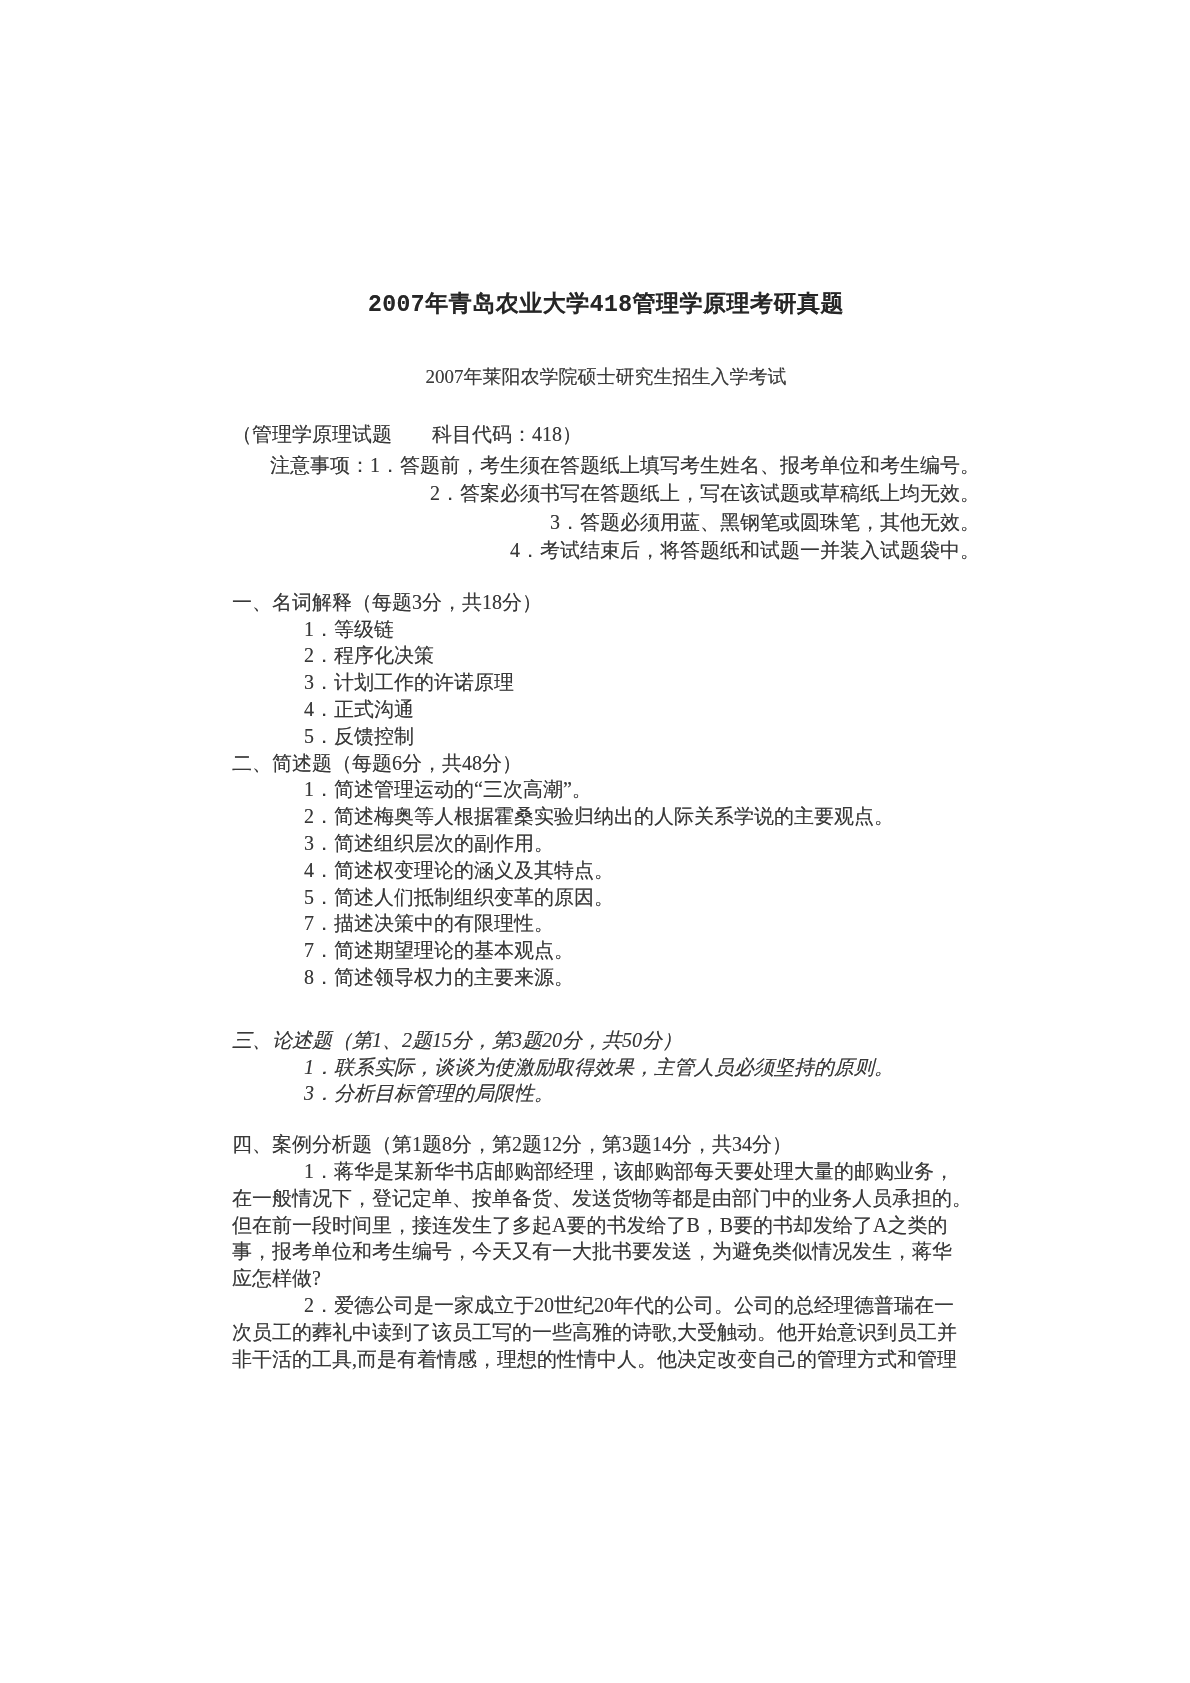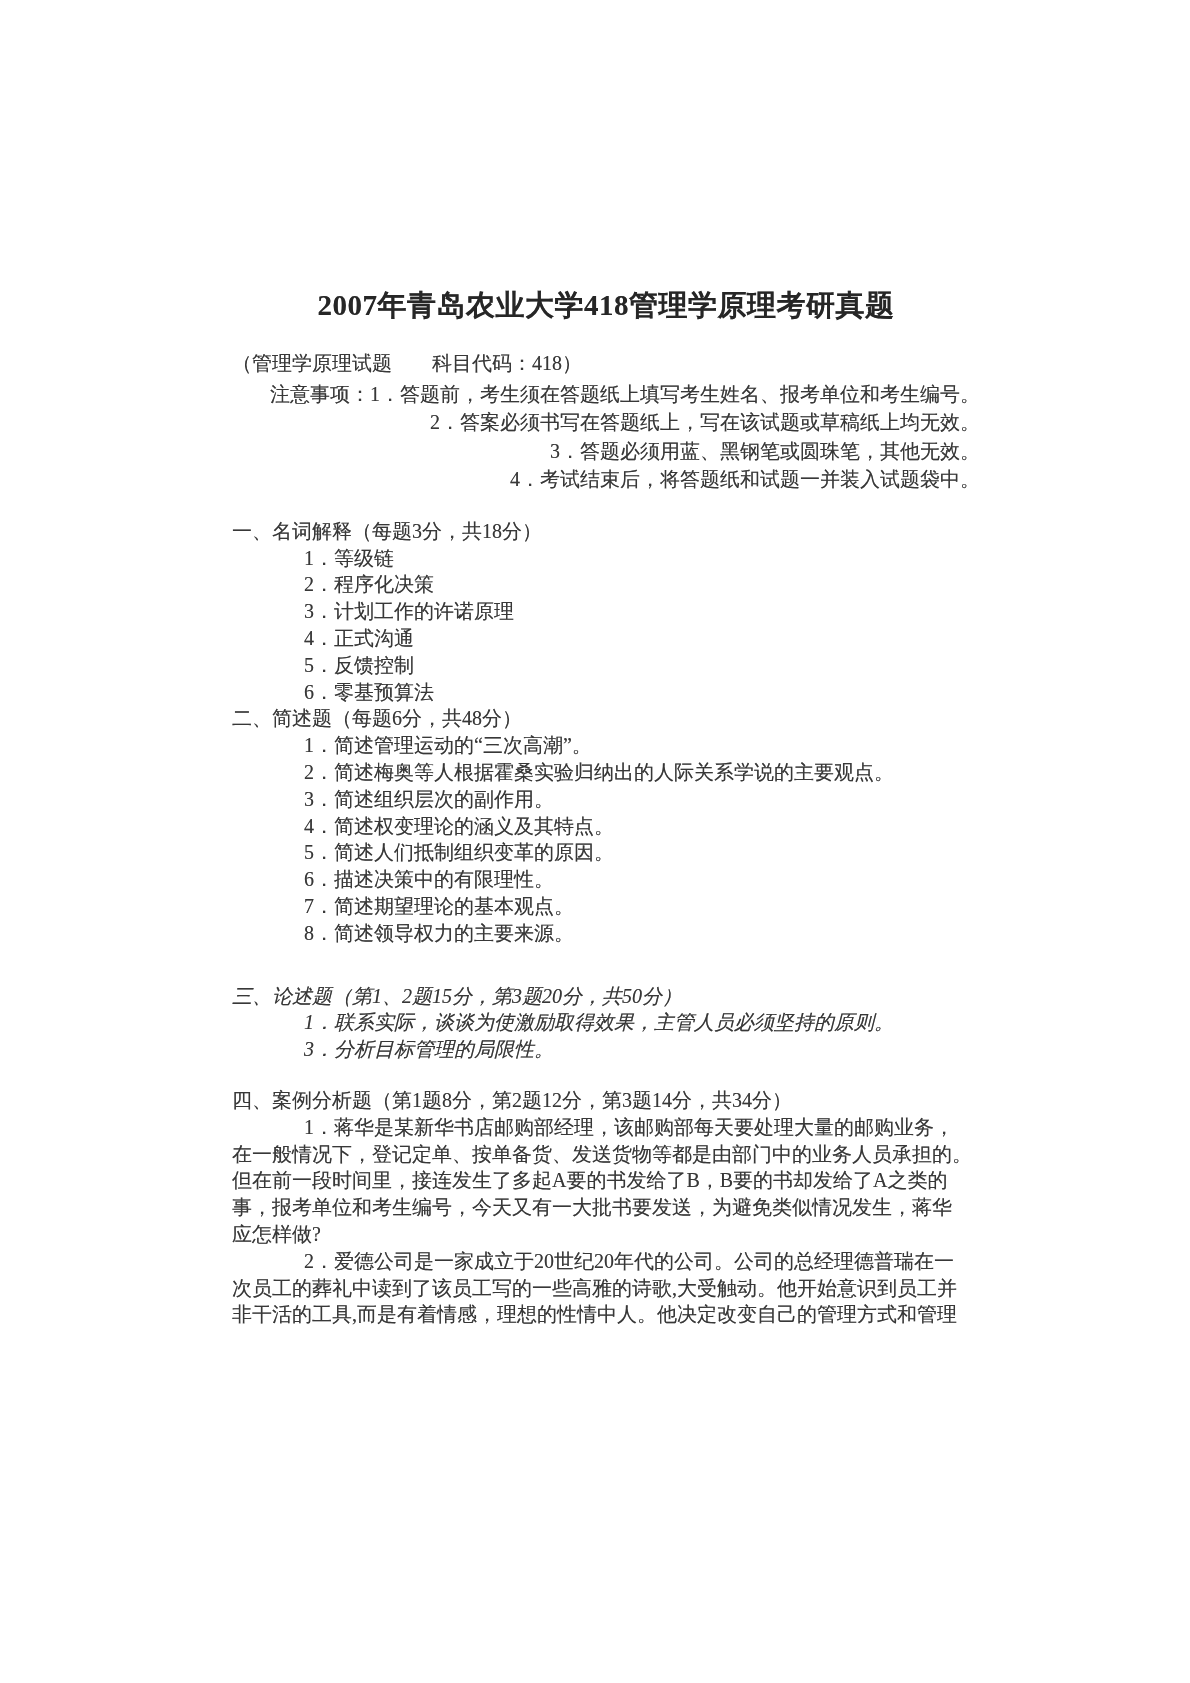--- a/index.html
+++ b/index.html
@@ -17,25 +17,26 @@
     left: 232px;
     top: 0;
     width: 748px;
     font-size: 20px;
     line-height: 26.8px;
     text-shadow: 0 0 0.6px rgba(60,60,60,0.55);
   }
   .doc-title {
     margin-top: 292px;
     text-align: center;
-    font-size: 29px;
+    font-size: 23px;
     line-height: 27px;
     font-weight: bold;
     color: #262626;
     letter-spacing: 0.5px;
+    font-family: Liberation Mono, monospace;
   }
   .doc-subtitle {
     margin-top: 45px;
     text-align: center;
     font-size: 19px;
     line-height: 26px;
     color: #3d3d3d;
   }
   .paper-info { margin-top: 31px; }
   .notice { margin-top: 3px; line-height: 28.5px; text-align: right; }
@@ -47,47 +48,47 @@
   .case-line { }
   .case-line.first { text-indent: 72px; }
 </style>
 </head>
 <body>
 
 <div class="page">
   <div class="content">
 
     <div class="doc-title">2007年青岛农业大学418管理学原理考研真题</div>
+    <div class="doc-subtitle">2007年莱阳农学院硕士研究生招生入学考试</div>
     <div class="paper-info">（管理学原理试题　　科目代码：418）</div>
 
     <div class="notice">
       <div class="notice-first-line"><span>注意事项：</span><span>1．答题前，考生须在答题纸上填写考生姓名、报考单位和考生编号。</span></div>
       <div class="notice-item">2．答案必须书写在答题纸上，写在该试题或草稿纸上均无效。</div>
       <div class="notice-item">3．答题必须用蓝、黑钢笔或圆珠笔，其他无效。</div>
       <div class="notice-item">4．考试结束后，将答题纸和试题一并装入试题袋中。</div>
     </div>
 
     <div class="section sec-1">
       <div class="sec-heading">一、名词解释（每题3分，共18分）</div>
       <div class="sec-item">1．等级链</div>
       <div class="sec-item">2．程序化决策</div>
       <div class="sec-item">3．计划工作的许诺原理</div>
       <div class="sec-item">4．正式沟通</div>
       <div class="sec-item">5．反馈控制</div>
-      <div class="sec-item">6．零基预算法</div>
     </div>
 
     <div class="section sec-2">
       <div class="sec-heading">二、简述题（每题6分，共48分）</div>
       <div class="sec-item">1．简述管理运动的“三次高潮”。</div>
       <div class="sec-item">2．简述梅奥等人根据霍桑实验归纳出的人际关系学说的主要观点。</div>
       <div class="sec-item">3．简述组织层次的副作用。</div>
       <div class="sec-item">4．简述权变理论的涵义及其特点。</div>
       <div class="sec-item">5．简述人们抵制组织变革的原因。</div>
-      <div class="sec-item">6．描述决策中的有限理性。</div>
+      <div class="sec-item">7．描述决策中的有限理性。</div>
       <div class="sec-item">7．简述期望理论的基本观点。</div>
       <div class="sec-item">8．简述领导权力的主要来源。</div>
     </div>
 
     <div class="section sec-3">
       <div class="sec-heading">三、论述题（第1、2题15分，第3题20分，共50分）</div>
       <div class="sec-item">1．联系实际，谈谈为使激励取得效果，主管人员必须坚持的原则。</div>
       <div class="sec-item">3．分析目标管理的局限性。</div>
     </div>
 

